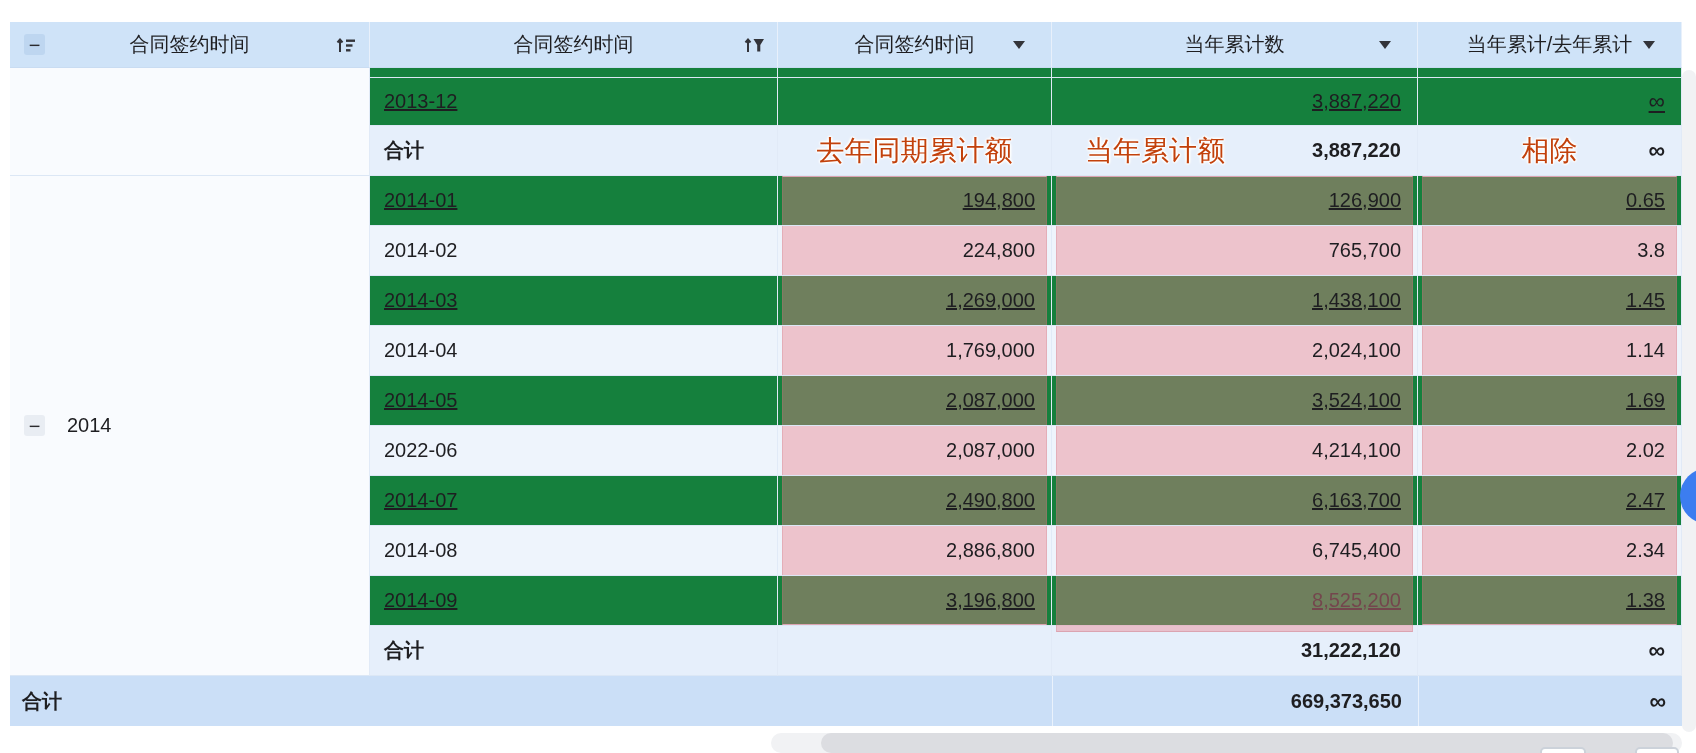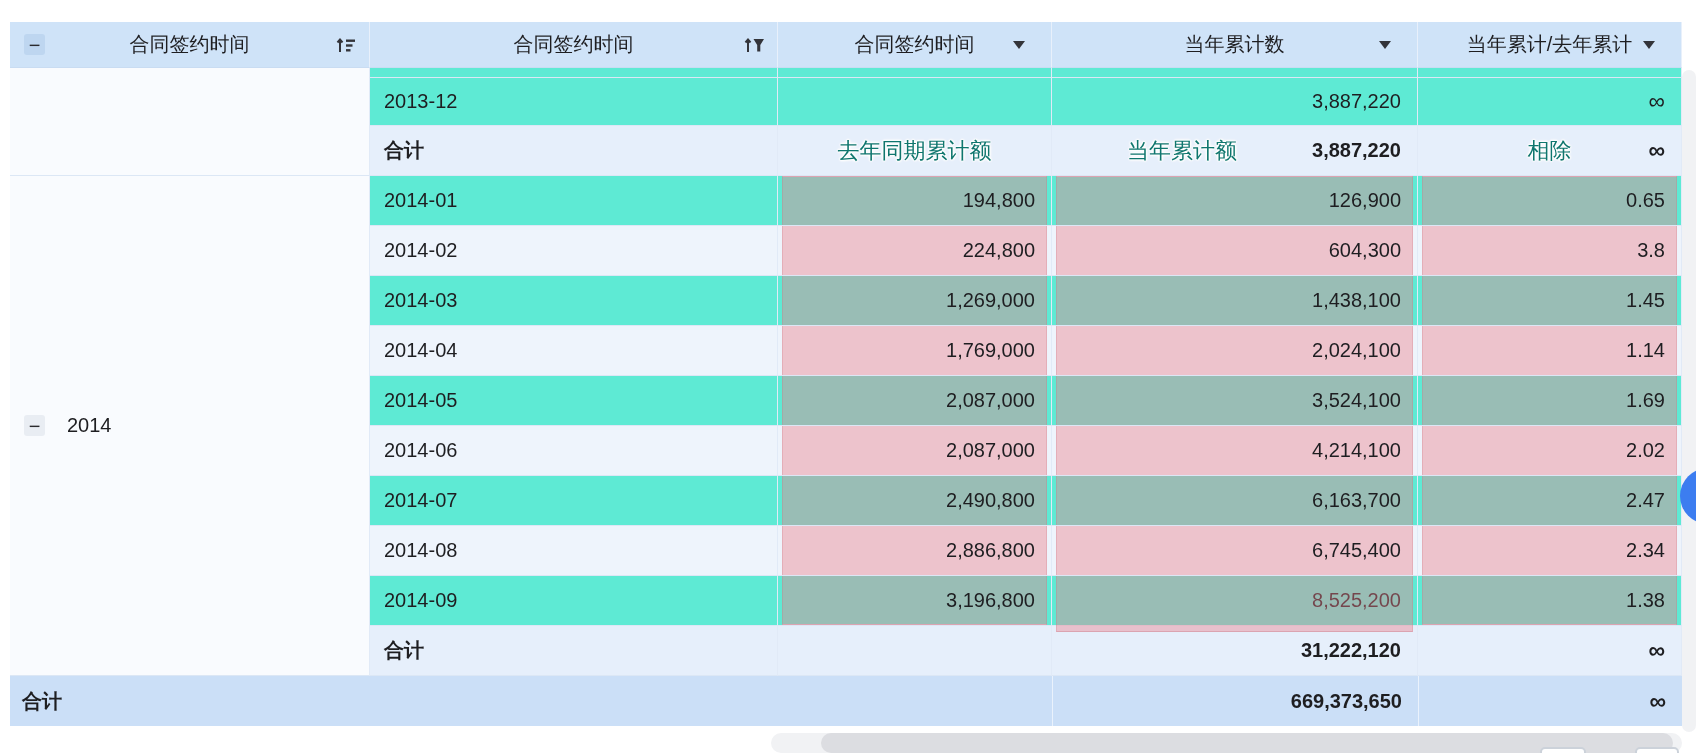--- a/index.html
+++ b/index.html
@@ -6,44 +6,44 @@
   .stage{position:relative;width:1696px;height:753px;background:#fff;overflow:hidden;
          font-family:"Liberation Sans","DejaVu Sans",sans-serif;color:#1e1e21;}
   .grid{position:absolute;left:10px;top:22px;display:grid;
         grid-template-columns:360px 408px 274px 366px 264px;
         grid-template-rows:46px 10px 48px 50px repeat(9,50px) 50px 50px;}
   .cell{box-sizing:border-box;display:flex;align-items:center;padding:0 14px;
         font-size:20px;border-right:1px solid #e1eaf7;border-bottom:1px solid #dce7f5;
         white-space:nowrap;position:relative;}
   .th{background:#cfe3f8;justify-content:center;border-right:1px solid #e8f0fb;
       border-bottom:1px solid #c9dcf2;font-size:20px;}
-  .w{background:#5eead4;}
+  .w{background:#15803d;text-decoration:underline;}
   .a{background:#eef4fc;}
   .st{background:#e6effb;}
   .tree{background:#f9fbfe;}
   .gr{background:#cbdff7;border-bottom:none;border-right:none;padding-left:10px;}
   .gr.sep{border-left:1px solid rgba(255,255,255,.6);}
   .num{justify-content:flex-end;padding-right:16px;}
   .b{font-weight:bold;}
   .inf{font-size:23px;line-height:1;}
   
   .hl::after{content:"";position:absolute;top:0;bottom:0;left:4px;right:4px;
              background:rgba(236,126,138,0.42);
              border-left:1px solid rgba(205,110,125,.25);
              border-right:1px solid rgba(205,110,125,.25);
              pointer-events:none;}
   .hl-top::after{border-top:1px solid #dba4b1;}
   .hl-bottom::after{border-bottom:1px solid #dba4b1;}
   .ext::after{bottom:-7px;z-index:2;}
   .cellval{position:relative;z-index:1;}
   
-  .red{color:#0f766e;font-size:22px;
+  .red{color:#c2410c;font-size:28px;
        text-shadow:0 0 3px #fff,0 0 3px #fff,0 0 4px #fff,0 1px 2px #fff,0 -1px 2px #fff,1px 0 2px #fff,-1px 0 2px #fff;}
   .red-center{position:absolute;left:0;right:0;text-align:center;}
-  .red-c4{position:absolute;right:180px;}
+  .red-c4{position:absolute;right:192px;}
   
   .minus{width:21px;height:21px;border-radius:3px;display:inline-flex;align-items:center;
          justify-content:center;font-size:20px;line-height:1;color:#2a2a2e;flex:0 0 auto;}
   .minus.hdr{background:#bed6f0;position:absolute;left:14px;top:12px;}
   .minus.row{background:#e9edf3;margin-right:22px;}
   .hicon{position:absolute;right:12px;top:12px;width:22px;height:22px;}
   .caret{position:absolute;right:26px;top:19px;width:0;height:0;
          border-left:6px solid transparent;border-right:6px solid transparent;
          border-top:8px solid #33343a;}
   .treelabel{display:flex;align-items:center;padding-left:14px;}
@@ -130,21 +130,21 @@
       </div>
     <div class="cell w num hl hl-top" style="grid-area:5/5">
         <span class="cellval">0.65</span>
       </div>
 
     <div class="cell a" style="grid-area:6/2">2014-02</div>
     <div class="cell a num hl" style="grid-area:6/3">
         <span class="cellval">224,800</span>
       </div>
     <div class="cell a num hl" style="grid-area:6/4">
-        <span class="cellval">604,300</span>
+        <span class="cellval">765,700</span>
       </div>
     <div class="cell a num hl" style="grid-area:6/5">
         <span class="cellval">3.8</span>
       </div>
 
     <div class="cell w" style="grid-area:7/2">2014-03</div>
     <div class="cell w num hl" style="grid-area:7/3">
         <span class="cellval">1,269,000</span>
       </div>
     <div class="cell w num hl" style="grid-area:7/4">
@@ -169,21 +169,21 @@
     <div class="cell w num hl" style="grid-area:9/3">
         <span class="cellval">2,087,000</span>
       </div>
     <div class="cell w num hl" style="grid-area:9/4">
         <span class="cellval">3,524,100</span>
       </div>
     <div class="cell w num hl" style="grid-area:9/5">
         <span class="cellval">1.69</span>
       </div>
 
-    <div class="cell a" style="grid-area:10/2">2014-06</div>
+    <div class="cell a" style="grid-area:10/2">2022-06</div>
     <div class="cell a num hl" style="grid-area:10/3">
         <span class="cellval">2,087,000</span>
       </div>
     <div class="cell a num hl" style="grid-area:10/4">
         <span class="cellval">4,214,100</span>
       </div>
     <div class="cell a num hl" style="grid-area:10/5">
         <span class="cellval">2.02</span>
       </div>
 

